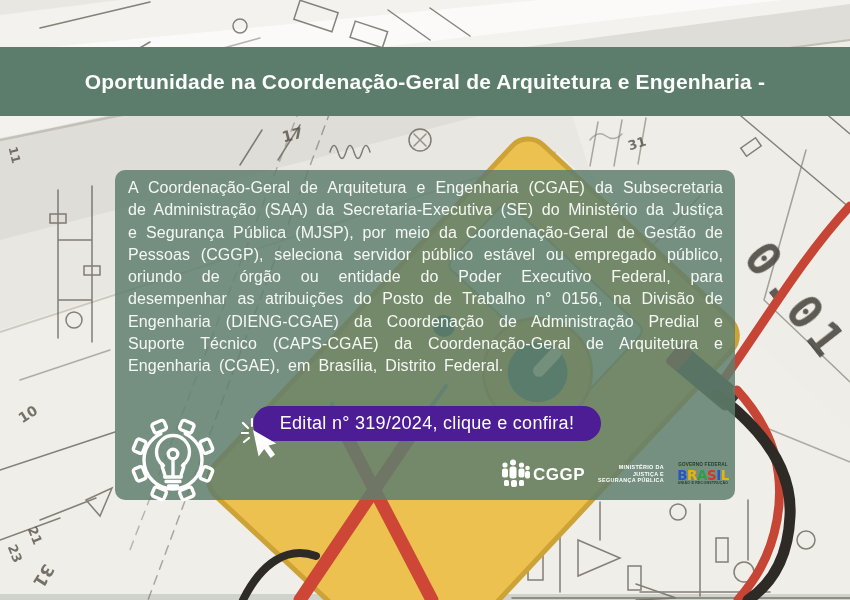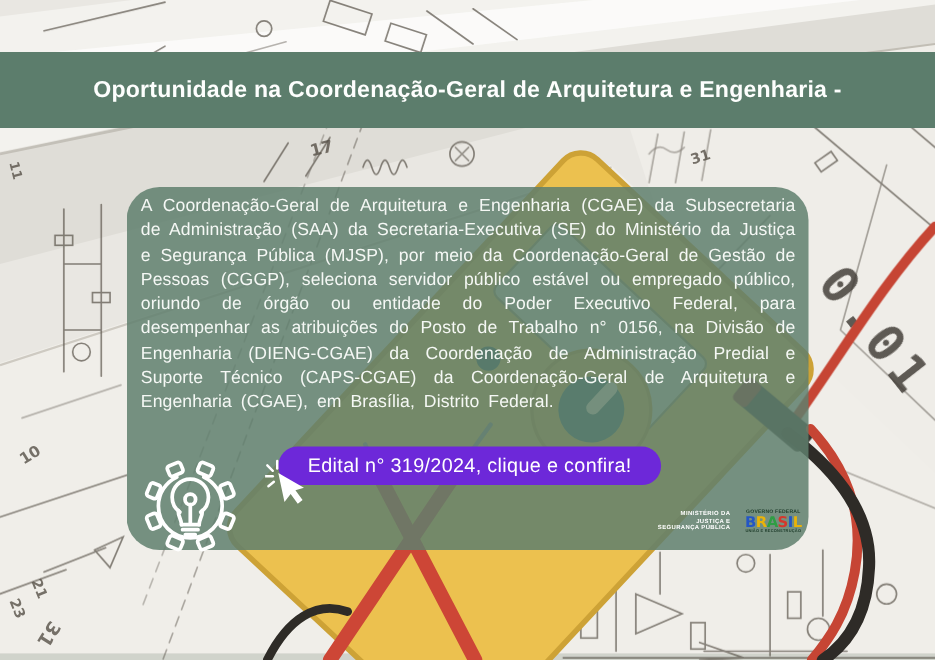--- a/index.html
+++ b/index.html
@@ -21,30 +21,30 @@
     background:#5c7d6c;z-index:3;
     display:flex;flex-direction:column;align-items:center;justify-content:center;
   }
   .band .t{
     display:block;white-space:nowrap;color:#fdfefd;
     font-weight:bold;font-size:21px;line-height:31px;letter-spacing:.2px;
   }
   
   .panel{
     position:absolute;left:115px;top:170px;width:620px;height:330px;
-    background:rgba(95,127,109,.85);border-radius:30px;z-index:2;
+    background:rgba(95,127,109,.85);border-radius:10px;z-index:2;
   }
   .body-text{
     position:absolute;left:13px;right:12px;top:7px;margin:0;
     color:#f5f8f5;font-size:16px;line-height:22.3px;text-align:justify;
     word-spacing:3.5px;letter-spacing:.1px;
   }
   .cta{
     position:absolute;left:138px;top:236px;width:348px;height:35px;
-    border:none;border-radius:18px;background:#6d28d9;color:#ffffff;
+    border:none;border-radius:18px;background:#4c1d95;color:#ffffff;
     font-family:inherit;font-size:18px;letter-spacing:.3px;cursor:pointer;
     display:flex;align-items:center;justify-content:center;padding:0;
   }
   .cursor-wrap{position:absolute;left:126px;top:246px;width:44px;height:50px;z-index:5;}
   .bulb-wrap{position:absolute;left:14px;top:244px;width:88px;height:88px;}
   
   .logo-row{
     position:absolute;right:6px;bottom:5px;height:42px;
     display:flex;align-items:center;gap:13px;z-index:4;
   }
@@ -204,20 +204,38 @@
           <path d="M33,50 C33,56 36,58 36,63"></path>
           <path d="M55,50 C55,56 52,58 52,63"></path>
           <path d="M36,63 L52,63 M37,67.5 L51,67.5 M39.5,72 L48.5,72"></path>
           <circle cx="44" cy="40" r="4.8"></circle>
           <path d="M44,44.8 L44,62"></path>
         </g>
       </svg>
     </div>
 
     <div class="logo-row">
+      <div class="cggp">
+        <svg width="30" height="32" viewBox="0 0 30 32" aria-hidden="true">
+          <g fill="#ffffff">
+            <circle cx="5" cy="7" r="2.6"></circle>
+              <rect x="2" y="10.5" width="6" height="9" rx="2"></rect>
+            <circle cx="13" cy="4.5" r="3"></circle>
+              <rect x="9.5" y="8.5" width="7" height="12" rx="2.5"></rect>
+            <circle cx="21.5" cy="7" r="2.6"></circle>
+              <rect x="18.5" y="10.5" width="6" height="9" rx="2"></rect>
+            <circle cx="27.5" cy="10" r="2.3"></circle>
+              <rect x="25" y="13" width="5" height="7.5" rx="2"></rect>
+            <rect x="4" y="22" width="5" height="6" rx="1.5"></rect>
+            <rect x="11" y="22" width="6" height="7" rx="2"></rect>
+            <rect x="19" y="22" width="5" height="6" rx="1.5"></rect>
+          </g>
+        </svg>
+        <span class="cggp-label">CGGP</span>
+      </div>
 
       <div class="ministry">
         <div>MINISTÉRIO DA</div>
         <div>JUSTIÇA E</div>
         <div>SEGURANÇA PÚBLICA</div>
       </div>
 
       <div class="gov">
         <div class="gov-top">GOVERNO FEDERAL</div>
         <div class="gov-brand">

